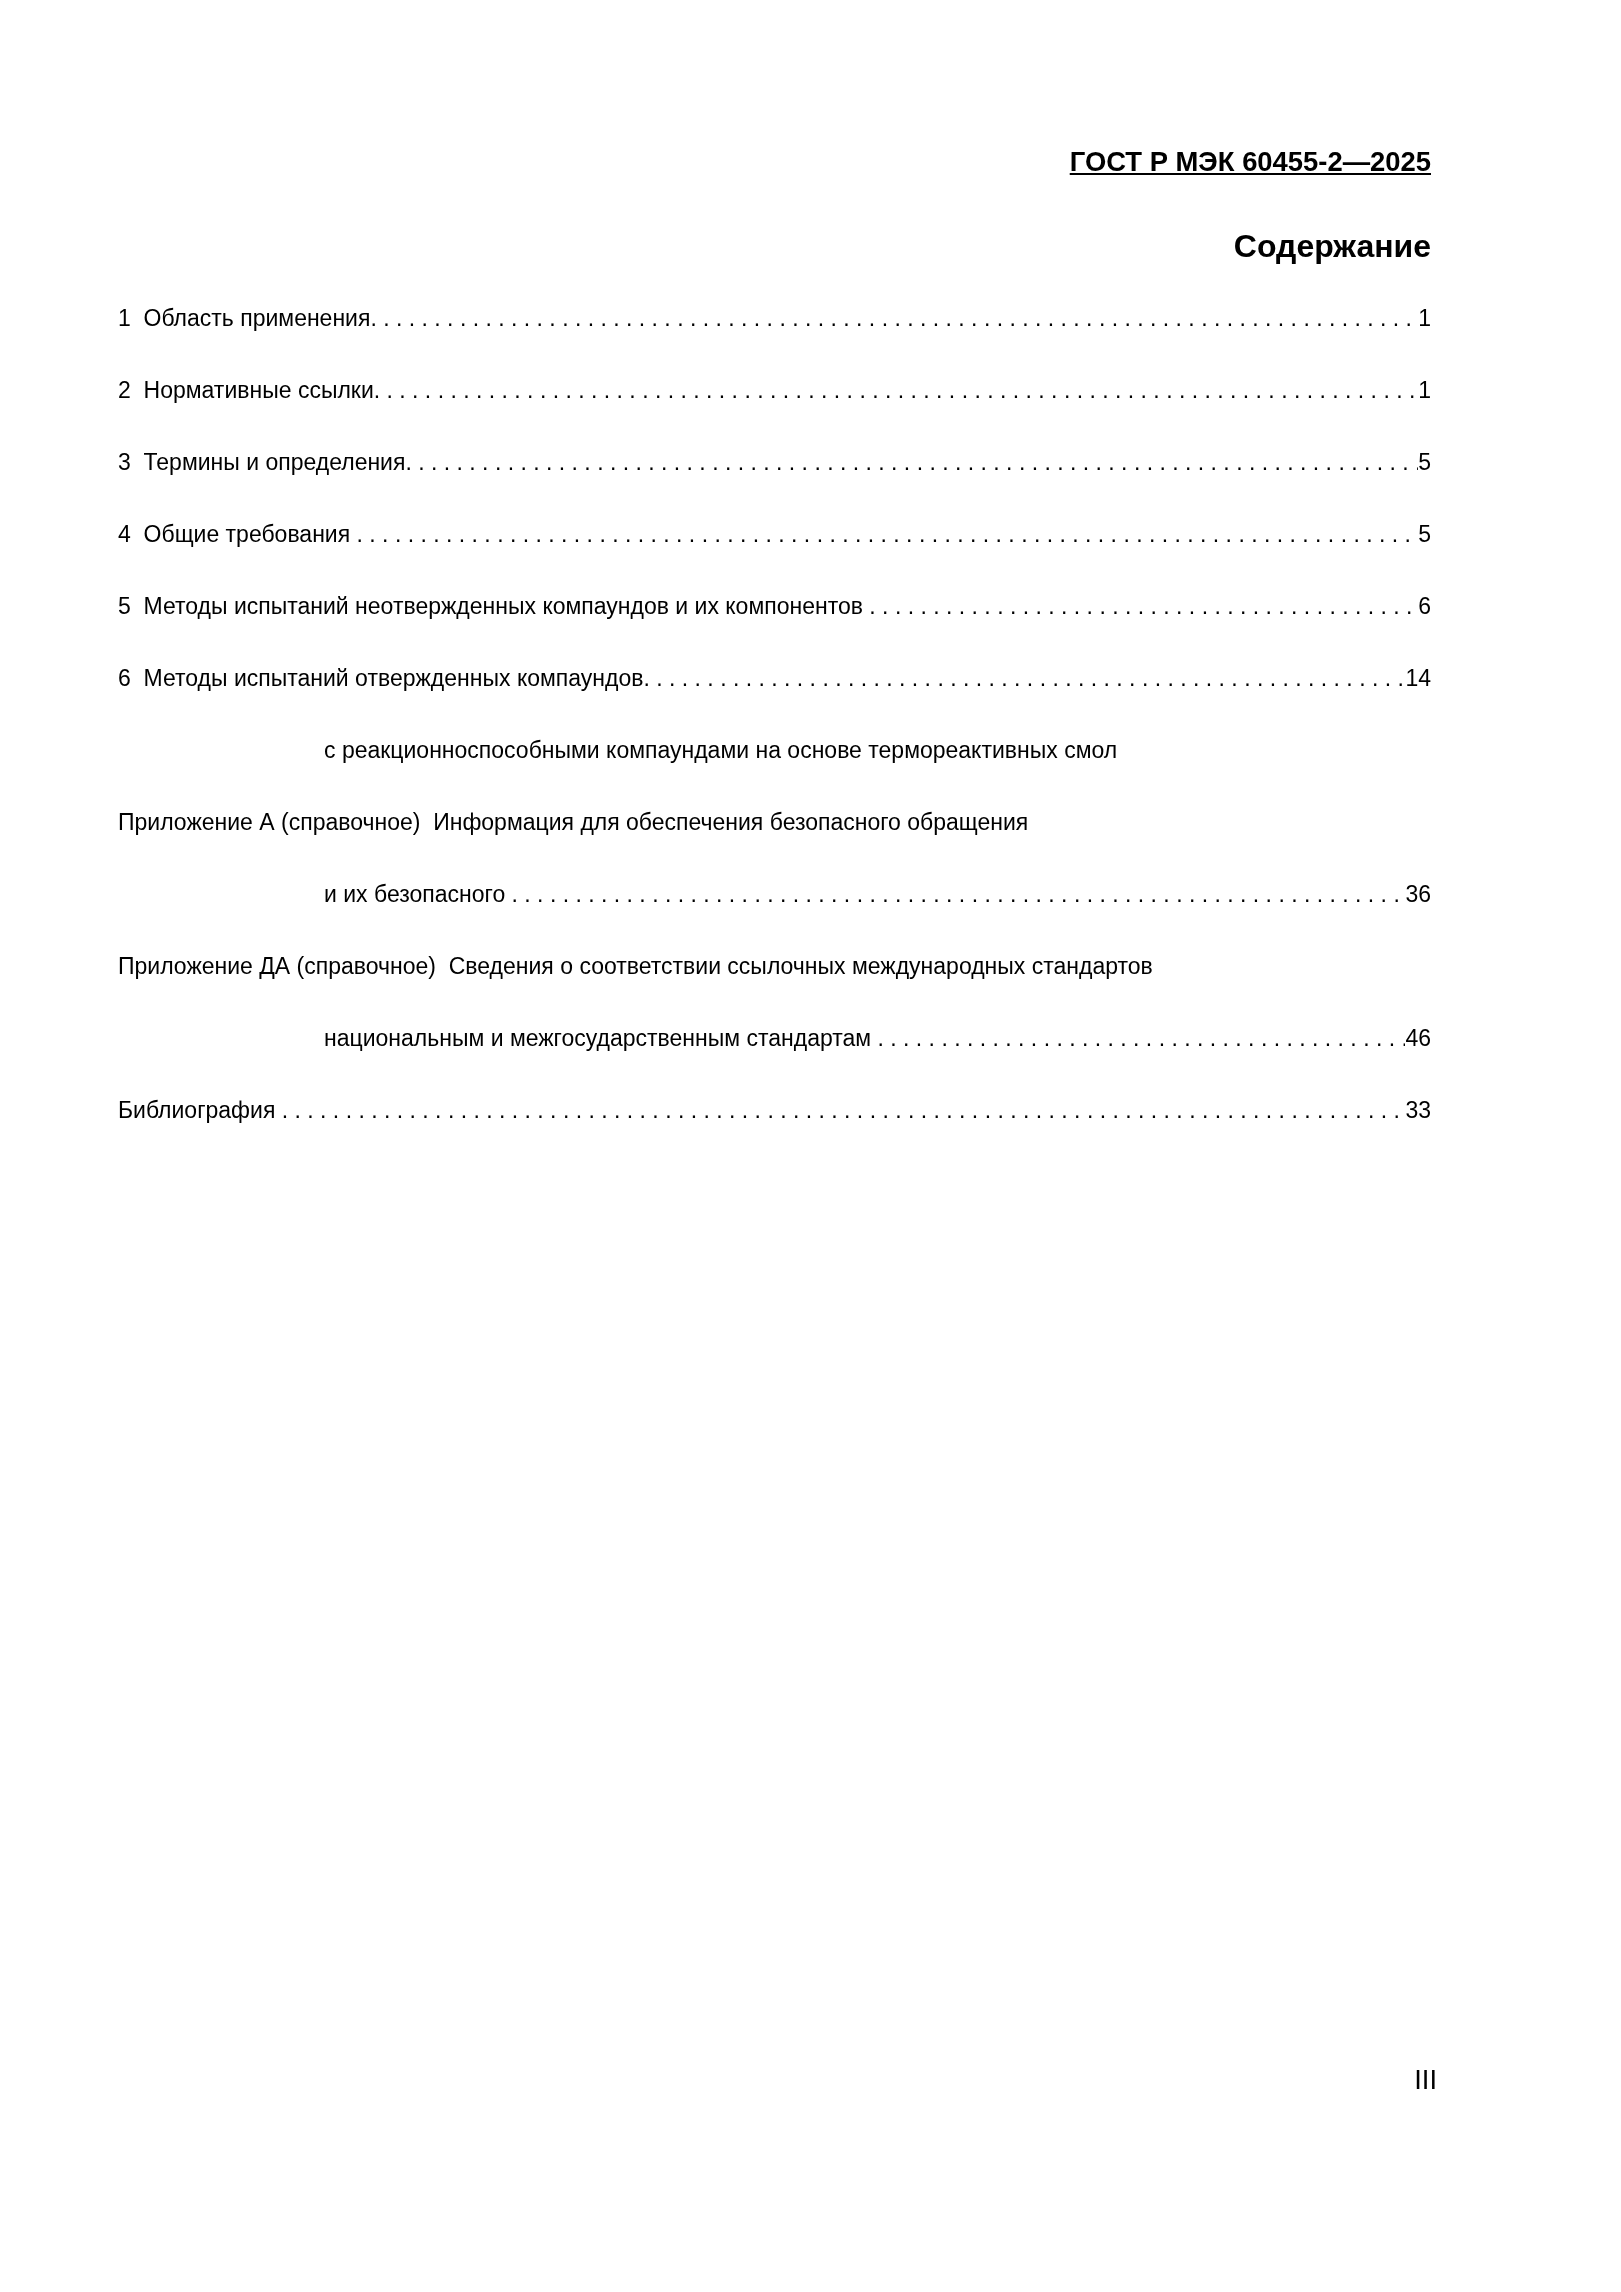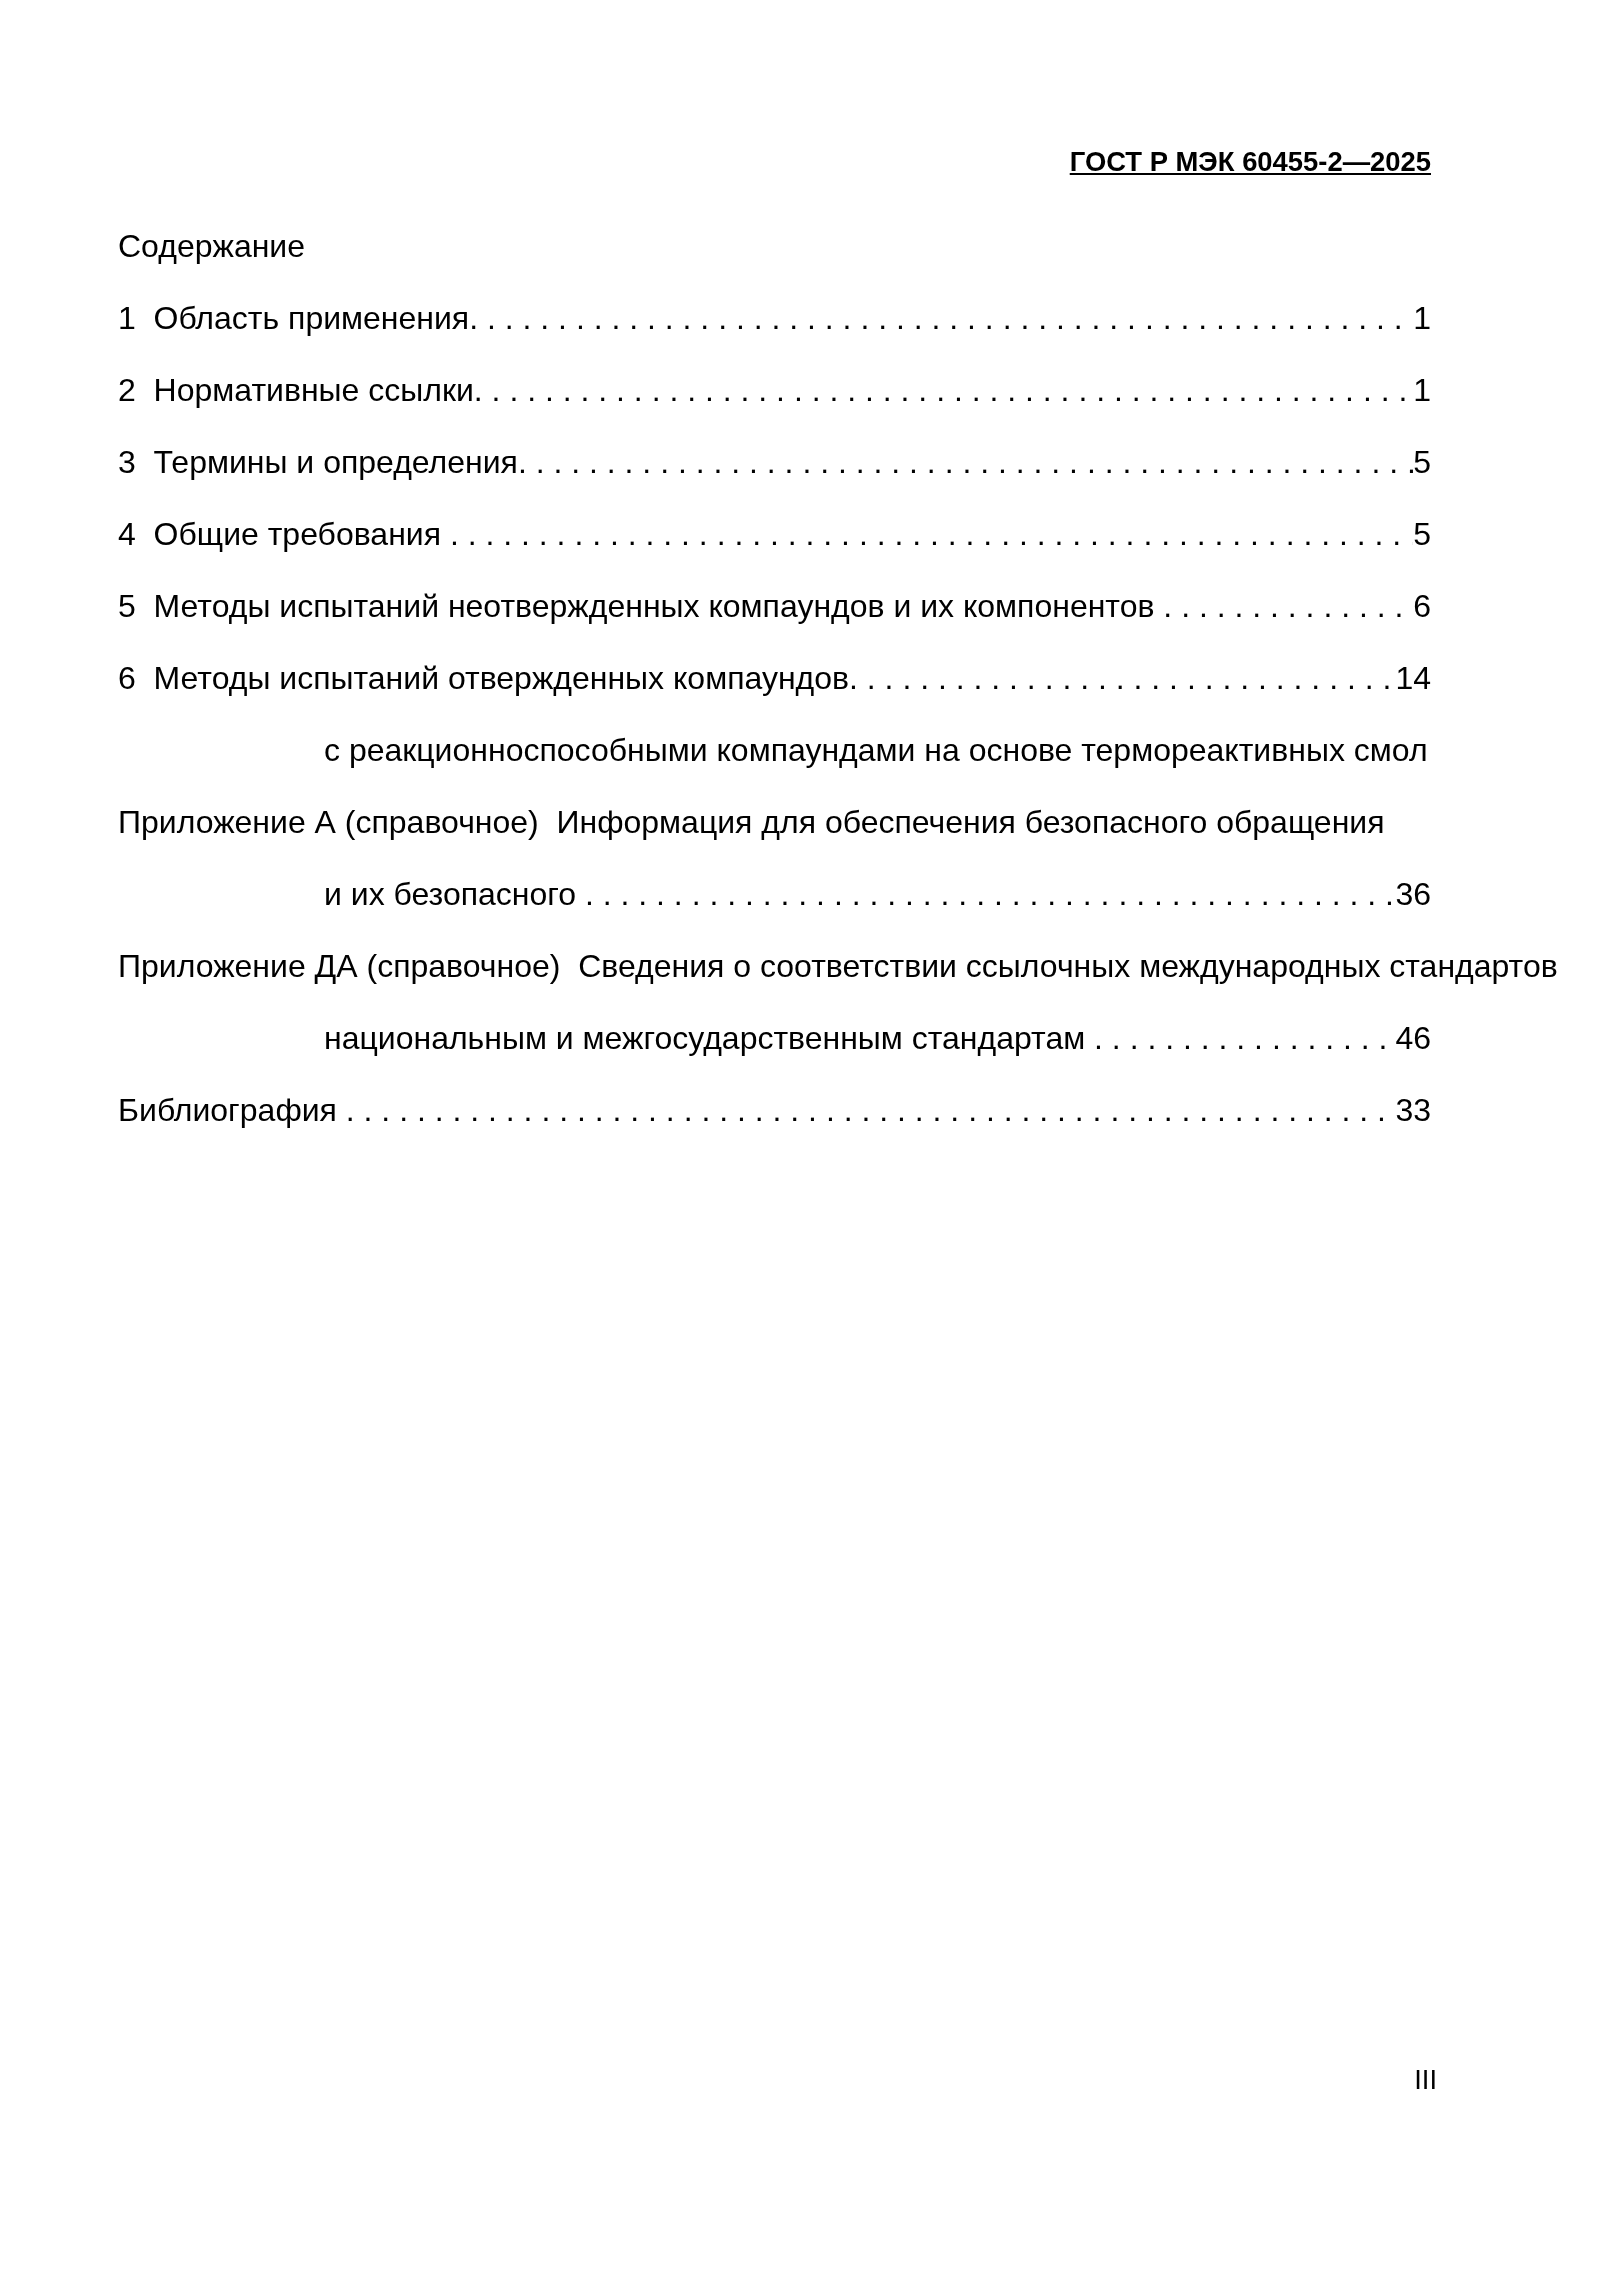--- a/index.html
+++ b/index.html
@@ -24,32 +24,32 @@
   .doc-header {
     margin-top: 145px;
     text-align: right;
     font-weight: bold;
     font-size: 27.4px;
     line-height: 33px;
     text-decoration: underline;
   }
   .toc-title {
     margin: 49px 0 0 0;
-    text-align: left;
-    font-weight: normal;
+    text-align: right;
+    font-weight: bold;
     font-size: 32px;
     line-height: 39px;
   }
   .toc {
     margin-top: 27.4px;
   }
   .toc-line {
     display: flex;
     align-items: baseline;
-    font-size: 32px;
+    font-size: 23px;
     line-height: 40px;
     margin-top: 32px;
   }
   .toc-line.indent {
     padding-left: 206px;
   }
   .toc-text {
     white-space: pre;
     flex-shrink: 0;
   }

